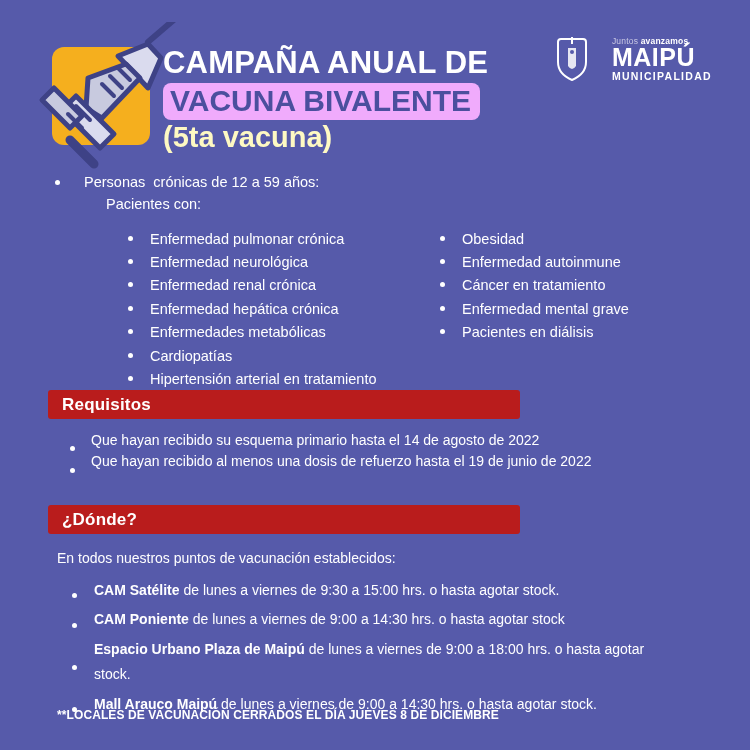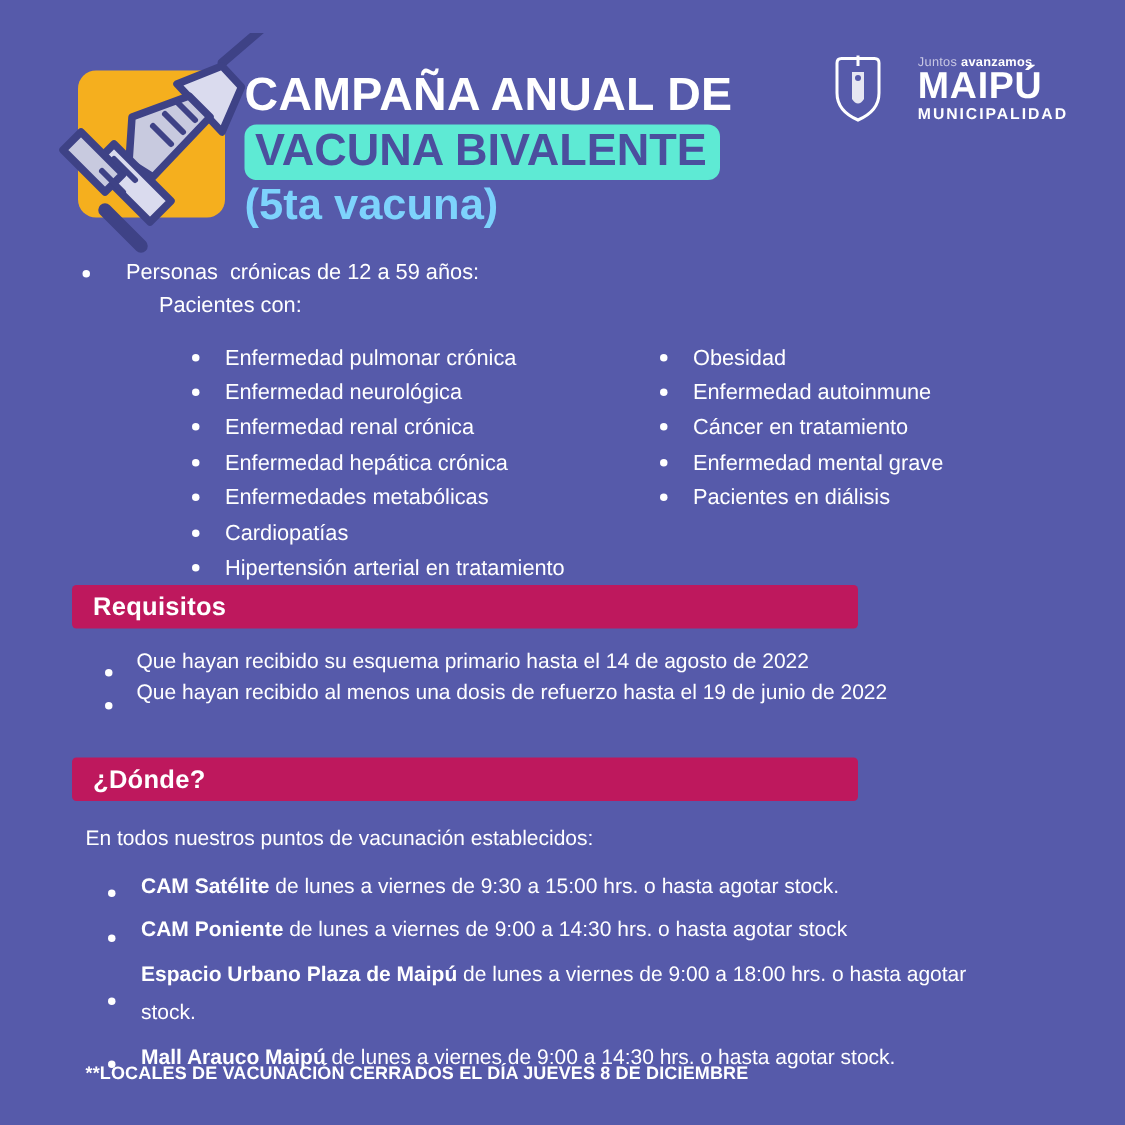--- a/index.html
+++ b/index.html
@@ -47,36 +47,36 @@
   .title-line1 {
     font-size: 31px;
     font-weight: bold;
     letter-spacing: 0.2px;
     color: #ffffff;
     line-height: 1.1;
     white-space: nowrap;
   }
   .title-line2-wrap {
     display: inline-block;
-    background: #5eead4;
+    background: #f0abfc;
     border-radius: 8px;
     padding: 1px 9px 3px 7px;
     margin-top: 3px;
   }
   .title-line2 {
     font-size: 30px;
     font-weight: bold;
     color: #4B4F9E;
     line-height: 1.1;
     white-space: nowrap;
   }
   .title-line3 {
     font-size: 29px;
     font-weight: bold;
-    color: #7dd3fc;
+    color: #fef9c3;
     line-height: 1.1;
     margin-top: 2px;
     white-space: nowrap;
   }
 
   
   .logo {
     position: absolute;
     right: 38px;
     top: 36px;
@@ -147,23 +147,23 @@
     width: 5px; height: 5px; border-radius: 50%;
     background: #ffffff;
     margin: 8px 17px 0 0;
     flex: 0 0 auto;
   }
 
   
   .teal-bar {
     position: absolute;
     left: 48px;
-    width: 524px;
+    width: 472px;
     height: 29px;
-    background: #be185d;
+    background: #b91c1c;
     border-radius: 3px;
     display: flex;
     align-items: center;
   }
   .teal-bar span {
     margin-left: 14px;
     font-size: 17px;
     font-weight: bold;
     color: #ffffff;
     letter-spacing: 0.2px;

